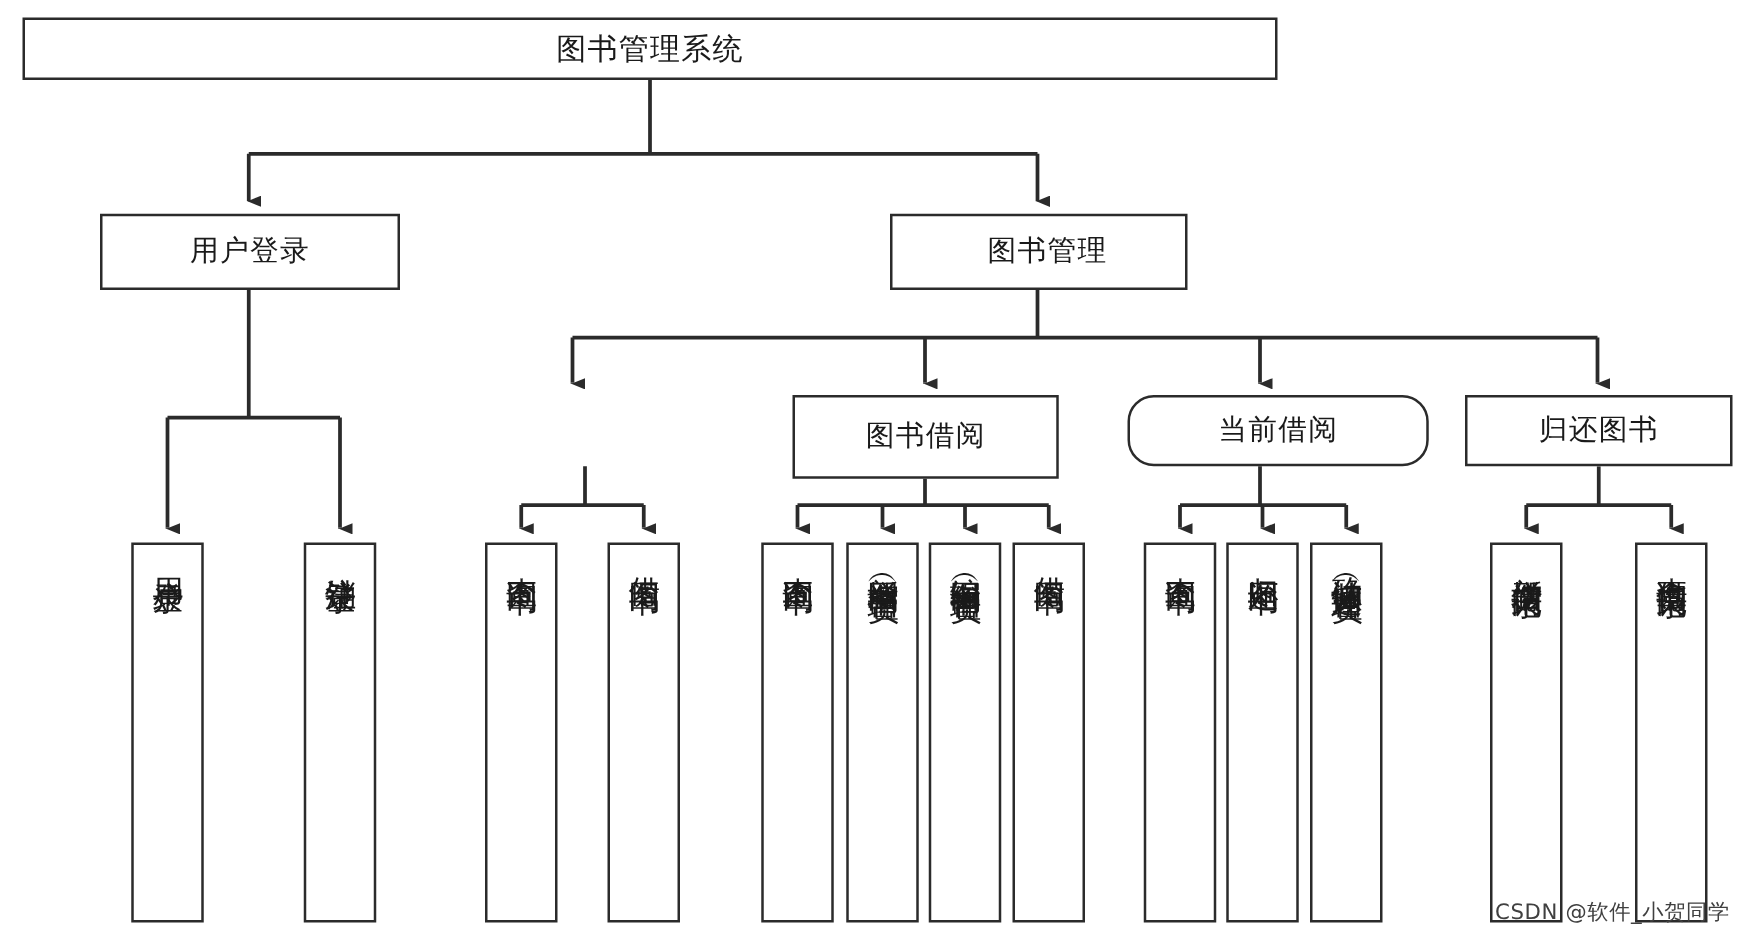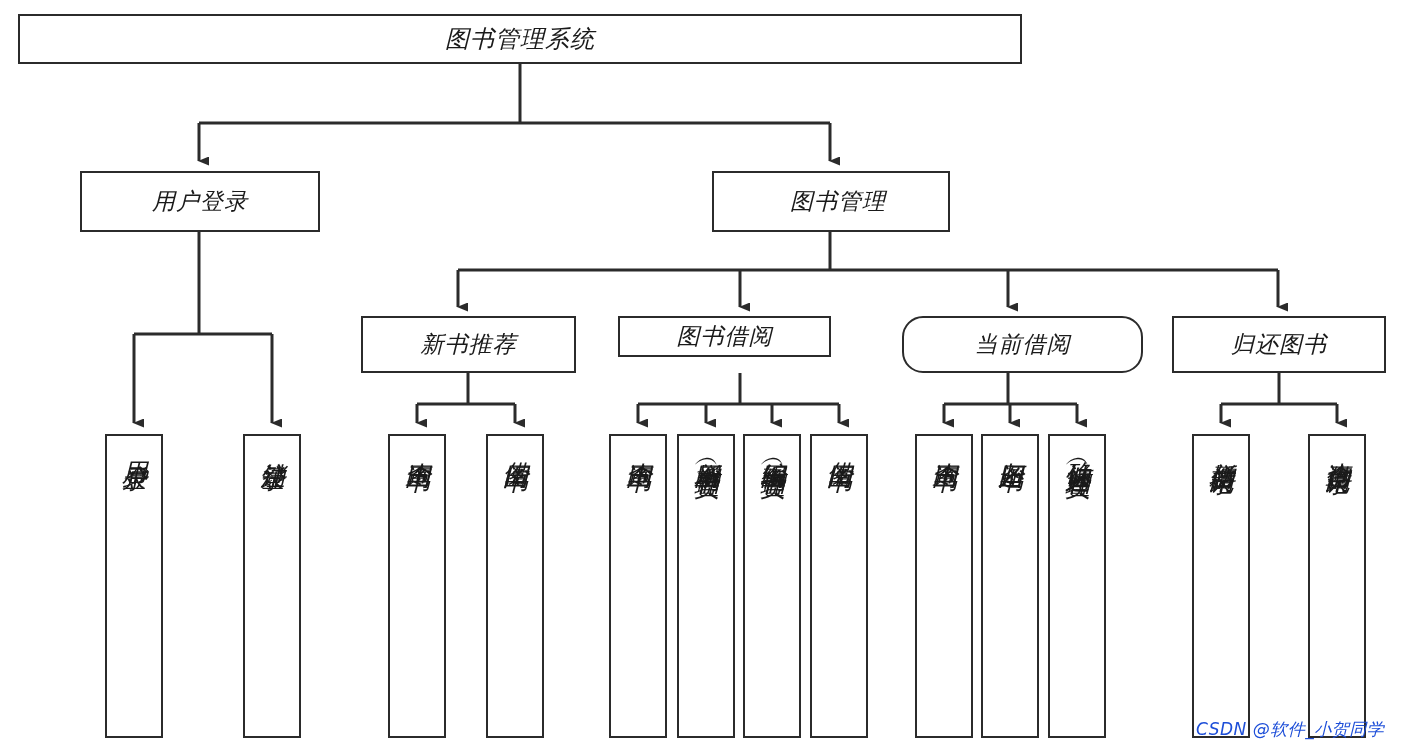--- a/index.html
+++ b/index.html
@@ -10,21 +10,20 @@
   }
   body {
     font-family: "DejaVu Sans", "Liberation Sans", sans-serif;
   }
   #diagram-root {
     position: relative;
     width: 1405px;
     height: 747px;
     background: #ffffff;
     overflow: hidden;
-    font-style: italic;
   }
   #edge-layer {
     position: absolute;
     left: 0;
     top: 0;
     width: 1405px;
     height: 747px;
     pointer-events: none;
   }
   .node {
@@ -55,21 +54,21 @@
     text-orientation: upright;
     font-size: 25px;
     line-height: 1.12;
     letter-spacing: 2px;
     white-space: nowrap;
     color: #1a1a1a;
   }
   .watermark {
     position: absolute;
     font-size: 17px;
-    color: #1d4ed8;
+    color: #404040;
     white-space: nowrap;
     letter-spacing: 0.5px;
   }
 </style>
 </head>
 <body>
 
 <div id="diagram-root">
 
   <svg id="edge-layer" width="1405" height="747" viewBox="0 0 1405 747">
@@ -147,24 +146,21 @@
     <span>图书管理系统</span>
   </div>
 
   <div class="node horiz" style="left:80px; top:171px; width:240px; height:61px;">
     <span>用户登录</span>
   </div>
   <div class="node horiz" style="left:712px; top:171px; width:238px; height:61px;padding-left:14px;">
     <span>图书管理</span>
   </div>
 
-  <div class="node horiz" style="left:361px; top:316px; width:215px; height:57px;">
-    <span>新书推荐</span>
-  </div>
-  <div class="node horiz" style="left:618px; top:316px; width:213px; height:41px;">
+  <div class="node horiz" style="left:634px; top:316px; width:213px; height:67px;">
     <span>图书借阅</span>
   </div>
   <div class="node horiz" style="left:902px; top:316px; width:241px; height:57px;border-radius:21px;">
     <span>当前借阅</span>
   </div>
   <div class="node horiz" style="left:1172px; top:316px; width:214px; height:57px;">
     <span>归还图书</span>
   </div>
 
   <div class="node leaf" style="left:105px; top:434px; width:58px; height:304px;">

